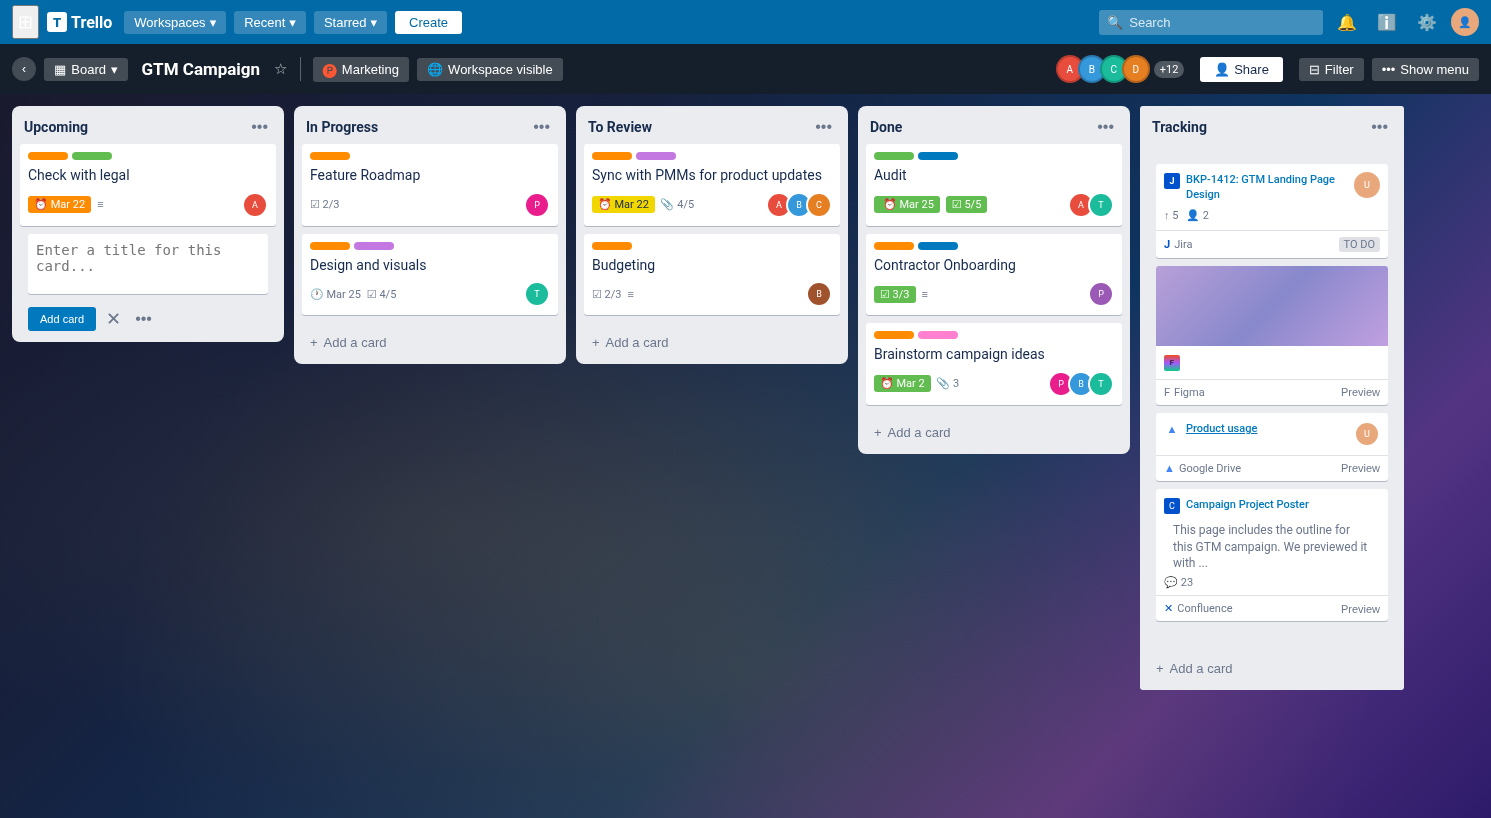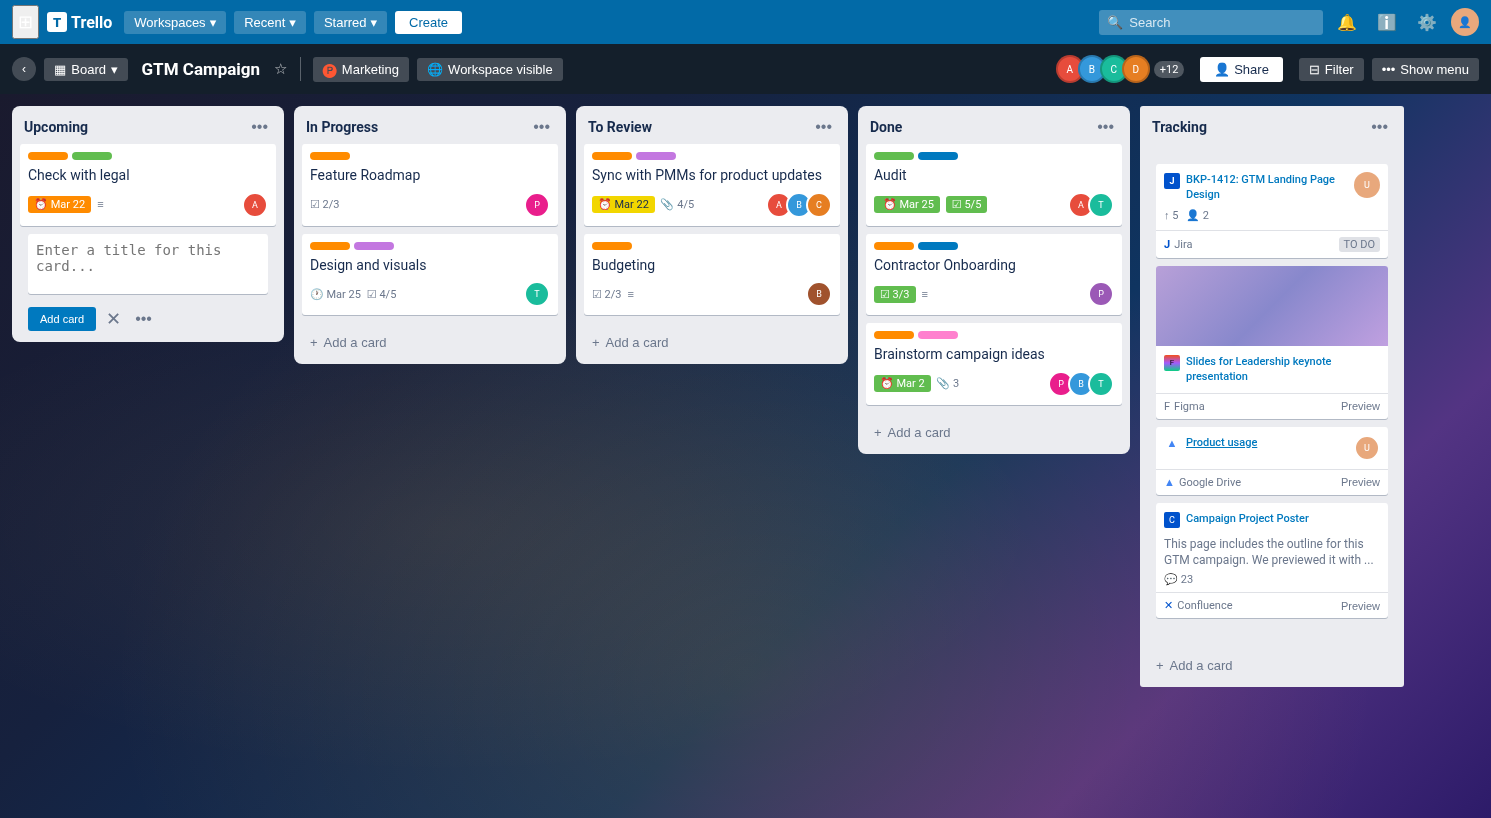--- a/index.html
+++ b/index.html
@@ -217,21 +217,21 @@
     .tracking-icon { width: 16px; height: 16px; border-radius: 2px; flex-shrink: 0; margin-top: 1px; }
     .jira-icon { background: #0052CC; display: flex; align-items: center; justify-content: center; color: white; font-size: 9px; font-weight: 700; }
     .tracking-card-title { font-size: 11px; color: #172B4D; font-weight: 500; line-height: 1.4; flex: 1; }
     .tracking-meta { display: flex; align-items: center; gap: 8px; margin-top: 6px; font-size: 11px; color: #6B778C; }
     .tracking-badge { background: #DFE1E6; border-radius: 3px; padding: 1px 5px; font-size: 11px; color: #6B778C; }
     .tracking-badge-todo { background: #DFE1E6; color: #6B778C; }
     .tracking-image { width: 100%; height: 80px; background: linear-gradient(135deg, #c8aae8, #8888cc, #a0c8e8); }
     .tracking-source-row { display: flex; align-items: center; justify-content: space-between; padding: 6px 8px; border-top: 1px solid #DFE1E6; }
     .source-name { font-size: 11px; color: #6B778C; display: flex; align-items: center; gap: 4px; }
     .preview-btn { font-size: 11px; color: #6B778C; cursor: pointer; background: none; border: none; }
-    .tracking-description { font-size: 12px; color: #6B778C; line-height: 1.4; padding: 0 8px 4px; }
+    .tracking-description { font-size: 12px; color: #6B778C; line-height: 1.4; padding: 0 17px 4px; }
     .tracking-comments { display: flex; align-items: center; gap: 3px; font-size: 11px; color: #6B778C; padding: 0 8px 6px; }
 
     .add-card-row-tracking {
       padding: 6px 8px 8px;
     }
     .add-card-btn-tracking {
       width: 100%;
       text-align: left;
       background: none;
       border: none;
@@ -554,21 +554,20 @@
             </span>
             <span class="tracking-badge tracking-badge-todo">TO DO</span>
           </div>
         </div>
 
         <div class="tracking-card">
           <div class="tracking-image" style="background: linear-gradient(135deg, #b8a0d8 0%, #8888cc 50%, #c0a0e0 100%); height: 80px;"></div>
           <div class="tracking-card-content">
             <div class="tracking-card-header">
               <div class="tracking-icon" style="width:16px;height:16px;border-radius:2px;background:linear-gradient(180deg,#f24e1e 0%,#a259ff 50%,#0acf83 100%);display:flex;align-items:center;justify-content:center;font-size:8px;">F</div>
-              <div class="tracking-card-title" style="color:#0079BF;">Slides for Leadership keynote presentation</div>
             </div>
           </div>
           <div class="tracking-source-row">
             <span class="source-name">
               <span style="font-size:11px;">F</span>
               Figma
             </span>
             <button class="preview-btn">Preview</button>
           </div>
         </div>

